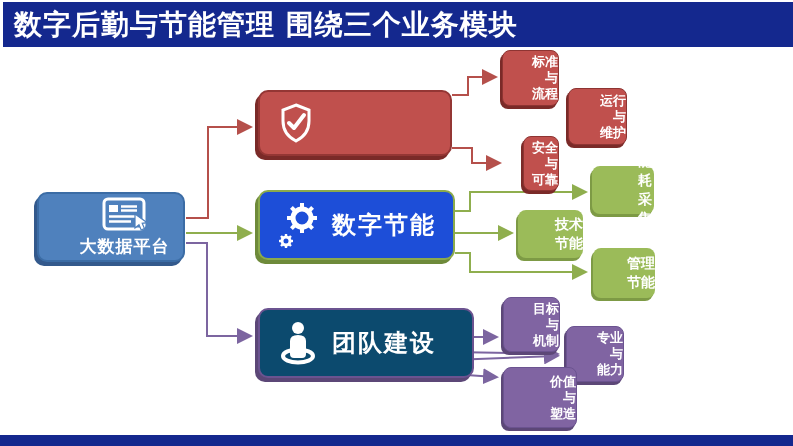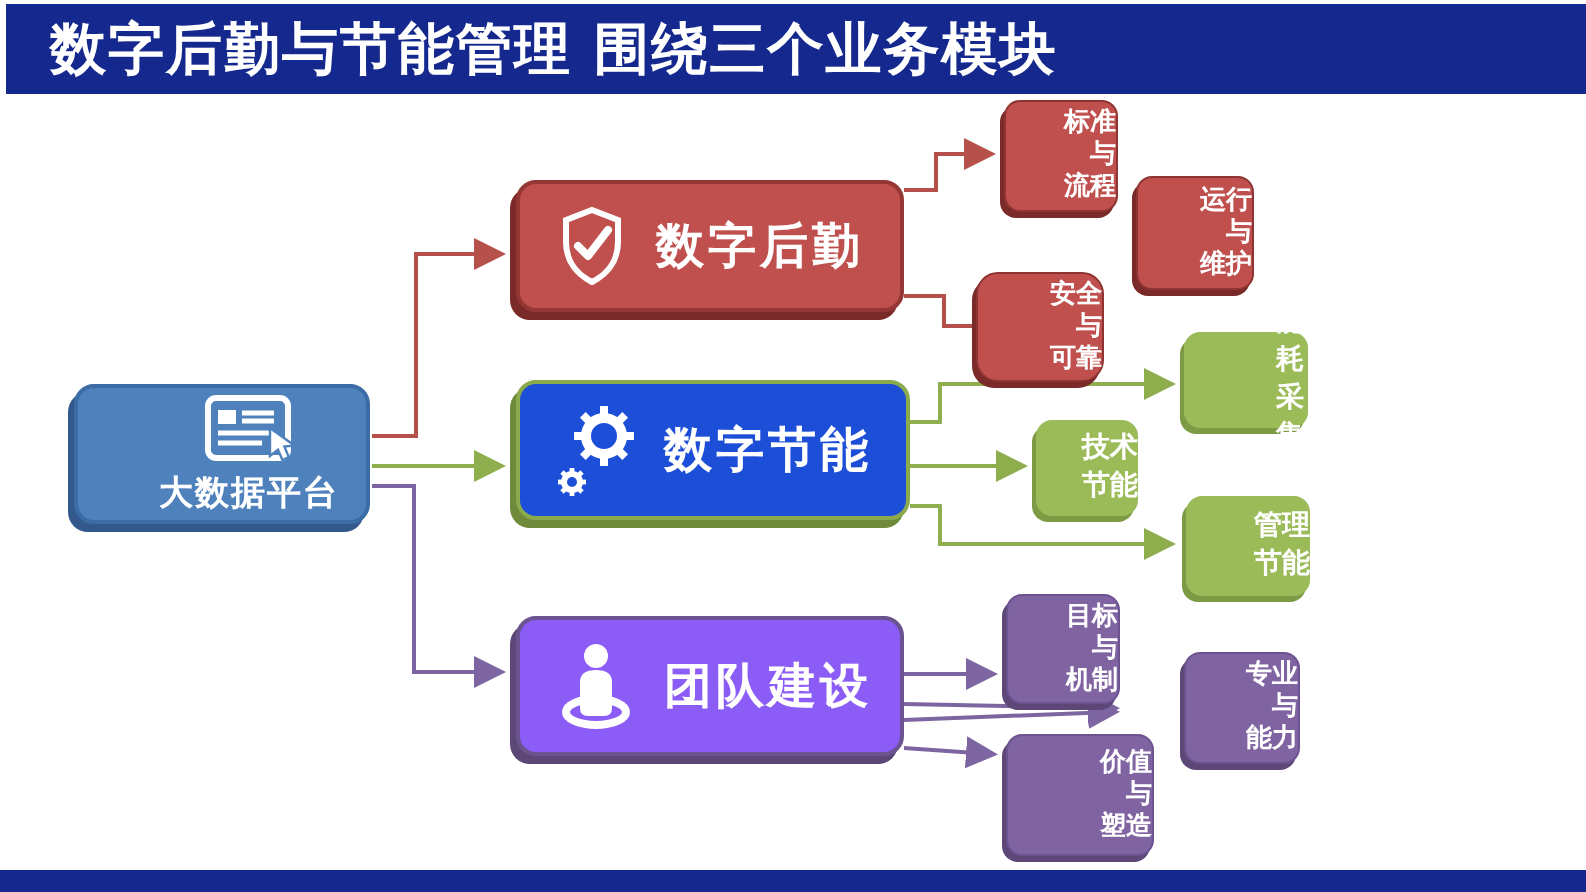--- a/index.html
+++ b/index.html
@@ -6,21 +6,21 @@
   .slide{
     position:relative;width:793px;height:446px;overflow:hidden;background:#ffffff;
     font-family:"DejaVu Sans","Liberation Sans",sans-serif;
   }
   
   .titlebar{
     position:absolute;left:3px;top:2px;width:790px;height:45px;background:#14288E;
     display:flex;align-items:center;
   }
   .titlebar .t{
-    color:#fff;font-weight:bold;font-size:28px;padding-left:22px;letter-spacing:1px;
+    color:#fff;font-weight:bold;font-size:28px;padding-left:11px;letter-spacing:1px;
     white-space:nowrap;
   }
   .footerbar{position:absolute;left:0;bottom:0;width:793px;height:11px;background:#14288E;}
 
   
   svg.connectors{position:absolute;left:0;top:0;width:793px;height:446px;}
 
   
   .box{position:absolute;color:#fff;box-sizing:border-box;}
 
@@ -38,41 +38,41 @@
   .main-box .mlabel{font-size:24px;font-weight:bold;letter-spacing:2px;}
   .mb-red{
     left:258px;top:90px;width:194px;height:66px;background:#C0504D;
     border:2px solid #943634;box-shadow:-3px 4px 0 #7A2A28;
   }
   .mb-green{
     left:258px;top:190px;width:197px;height:70px;background:#1d4ed8;
     border:2px solid #8BAA4C;box-shadow:-3px 4px 0 #6E8A3A;
   }
   .mb-purple{
-    left:258px;top:308px;width:194px;height:70px;background:#8b5cf6;
+    left:258px;top:308px;width:216px;height:70px;background:#0c4a6e;
     border:2px solid #6B5390;box-shadow:-3px 4px 0 #5C4777;
   }
 
   .sub-box{
     border-radius:8px;display:flex;flex-direction:column;align-items:flex-end;justify-content:center;
     font-weight:bold;text-align:center;
   }
   .sub-box .ln{display:block;}
   .sb-red{background:#C0504D;border:1px solid #8E3432;box-shadow:-2px 3px 0 #7A2A28;font-size:13px;line-height:16px;}
   .sb-green{background:#9BBB59;box-shadow:-2px 3px 0 #7D9A45;font-size:14px;line-height:19px;}
   .sb-purple{background:#8064A2;border:1px solid #6B5390;box-shadow:-2px 3px 0 #5C4777;font-size:13px;line-height:16px;}
 
   #sb-standards{left:502px;top:50px;width:57px;height:56px;}
   #sb-operation{left:568px;top:88px;width:59px;height:57px;}
-  #sb-safety{left:488px;top:136px;width:64px;height:55px;border-radius:11px;}
+  #sb-safety{left:523px;top:136px;width:36px;height:55px;}
   #sb-collection{left:592px;top:166px;width:62px;height:48px;padding-left:44px;}
-  #sb-technical{left:518px;top:210px;width:51px;height:48px;}
+  #sb-technical{left:518px;top:210px;width:65px;height:48px;}
   #sb-management{left:593px;top:248px;width:62px;height:50px;}
   #sb-goals{left:503px;top:297px;width:57px;height:55px;}
-  #sb-professional{left:592px;top:326px;width:58px;height:56px;}
+  #sb-professional{left:566px;top:326px;width:58px;height:56px;}
   #sb-value{left:503px;top:367px;width:74px;height:61px;}
 </style>
 </head>
 <body>
 
 <div class="slide">
 
   <div class="titlebar">
     <span class="t">数字后勤与节能管理 围绕三个业务模块</span>
   </div>
@@ -120,21 +120,20 @@
       <path d="M33 17 v14 l4-3.2 2.2 5.2 3.2-1.5 -2.2-5.2 5-0.6 Z" fill="#fff" stroke="#4F81BD" stroke-width="1.2"></path>
     </svg>
     <span class="plabel">大数据平台</span>
   </div>
 
   <div class="box main-box mb-red">
     <svg width="40" height="42" viewBox="0 0 40 42">
       <path d="M20 3 L33 8 V19 C33 29 27 35.5 20 39 C13 35.5 7 29 7 19 V8 Z" fill="none" stroke="#fff" stroke-width="3"></path>
       <path d="M13 21 L18 26 L28 13" fill="none" stroke="#fff" stroke-width="4" stroke-linecap="round" stroke-linejoin="round"></path>
     </svg>
-    <span class="mlabel">数字后勤</span>
   </div>
 
   <div class="box main-box mb-green">
     <svg width="44" height="48" viewBox="0 0 44 48">
       <g stroke="#fff" fill="none">
         <circle cx="26" cy="17" r="9" stroke-width="5"></circle>
         <g stroke-width="4">
           <line x1="35" y1="17" x2="41" y2="17"></line>
           <line x1="32.4" y1="23.4" x2="36.6" y2="27.6"></line>
           <line x1="26" y1="26" x2="26" y2="32"></line>

